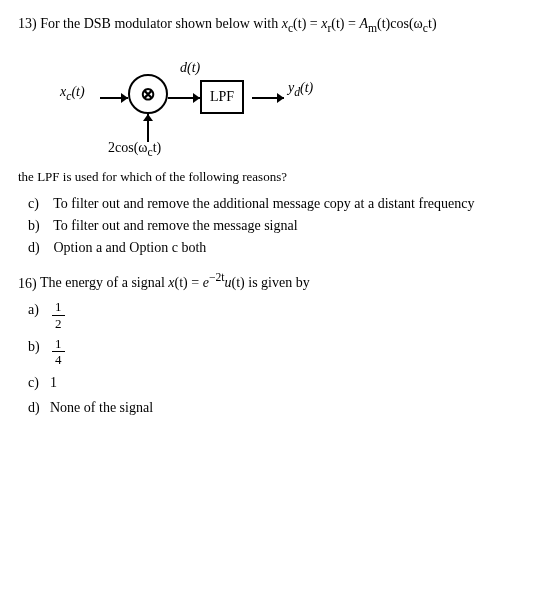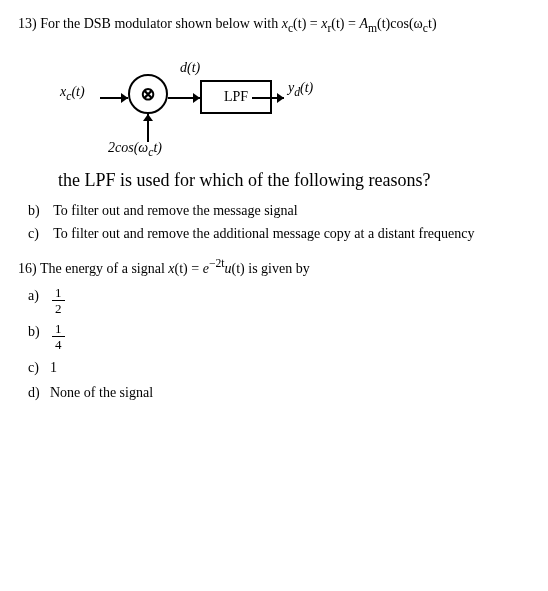--- a/index.html
+++ b/index.html
@@ -92,21 +92,21 @@
       position: absolute;
       right: 0; top: -4px;
       border-left: 7px solid #000;
       border-top: 5px solid transparent;
       border-bottom: 5px solid transparent;
     }
     
     .lpf-box {
       position: absolute;
       left: 152px; top: 28px;
-      width: 72px; height: 34px;
+      width: 44px; height: 34px;
       border: 2px solid #000;
       display: flex; align-items: center; justify-content: center;
       font-size: 14px;
       background: #fff;
     }
     
     .arrow-lpf-yd {
       position: absolute;
       left: 204px; top: 45px;
       width: 32px;
@@ -141,29 +141,27 @@
       position: absolute;
       top: 0; left: -4px;
       border-bottom: 7px solid #000;
       border-left: 5px solid transparent;
       border-right: 5px solid transparent;
     }
     
     .label-2cos {
       position: absolute;
       left: 60px; top: 88px;
-      font-style: italic;
       font-size: 14px;
     }
     
     .q13-body {
-      font-size: 18px;
+      font-size: 13px;
       margin-bottom: 6px;
       line-height: 1.5;
-      margin-left: 40px;
     }
     .options-list {
       list-style: none;
       padding: 0;
       margin: 2px 0 10px 10px;
       font-size: 14px;
       line-height: 1.7;
     }
     .options-list li {
       line-height: 1.6;
@@ -254,22 +252,23 @@
         2cos(ω<sub>c</sub>t)
       </div>
     </div>
   </div>
 
   <div class="q13-body">
     <span>the LPF is used for which of the following reasons?</span>
   </div>
 
   <ul class="options-list">
+    <li><span class="option-label">c)</span> <span>To filter out and remove the additional message copy at a distant frequency</span></li>
     <li><span class="option-label">b)</span> <span>To filter out and remove the message signal</span></li>
-    <li><span class="option-label">c)</span> <span>To filter out and remove the additional message copy at a distant frequency</span></li>
+    <li><span class="option-label">d)</span> <span>Option a and Option c both</span></li>
   </ul>
 
   <div class="q14-header">
     <span>16)</span>
     <span> The energy of a signal&nbsp;<span class="italic">x</span>(t) = <span class="italic">e</span><sup>−2t</sup><span class="italic">u</span>(t) is given by</span>
   </div>
 
   <ul class="q14-options">
     <li>
       <span class="option-label">a)</span>

